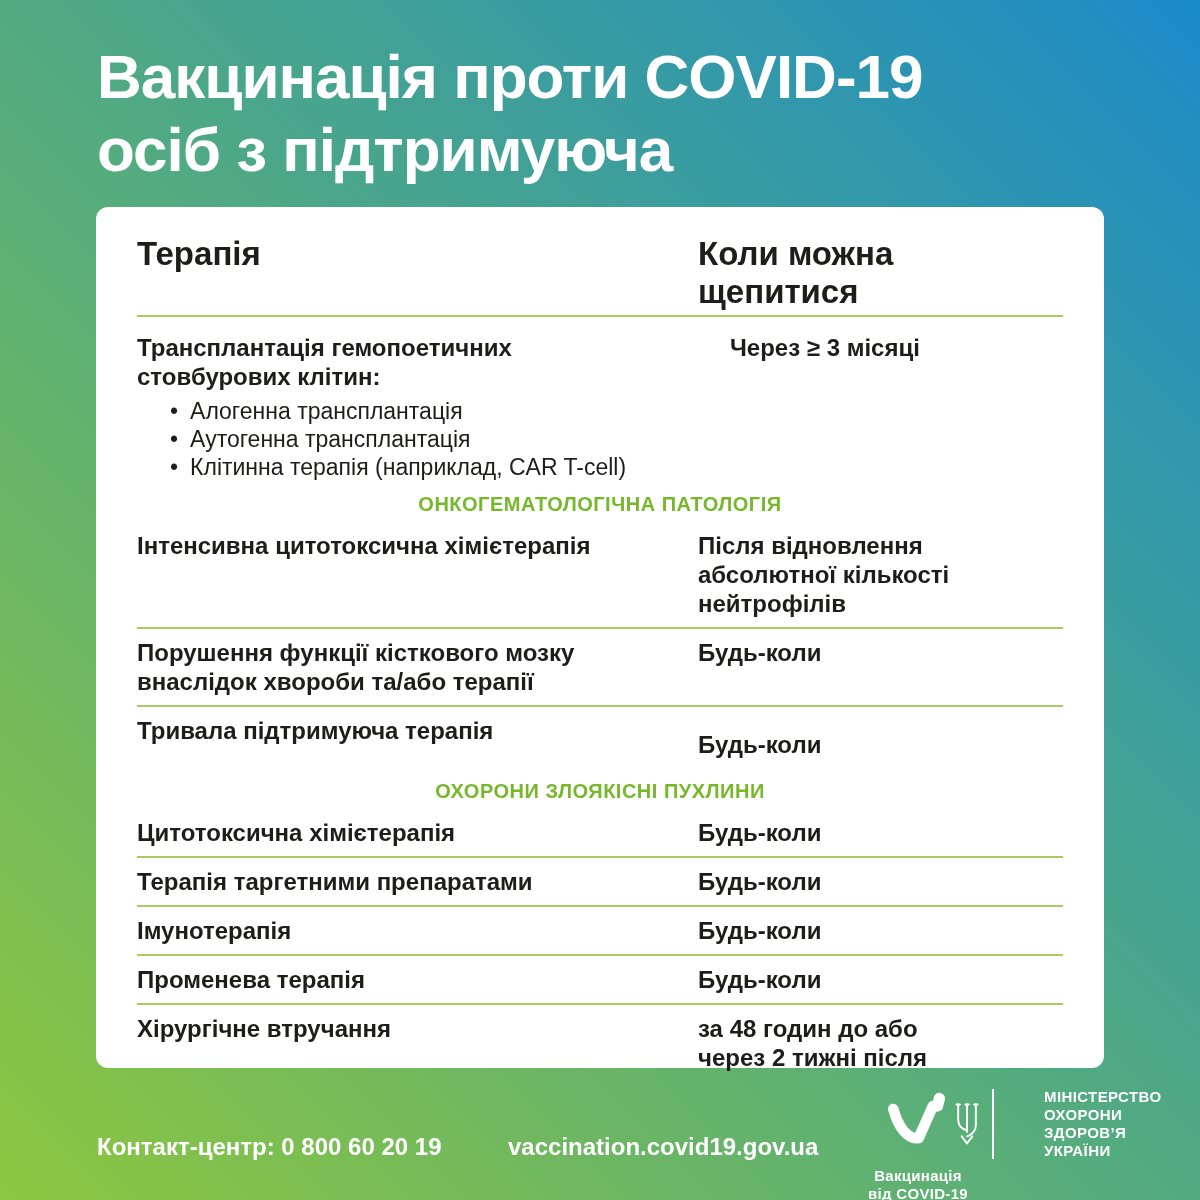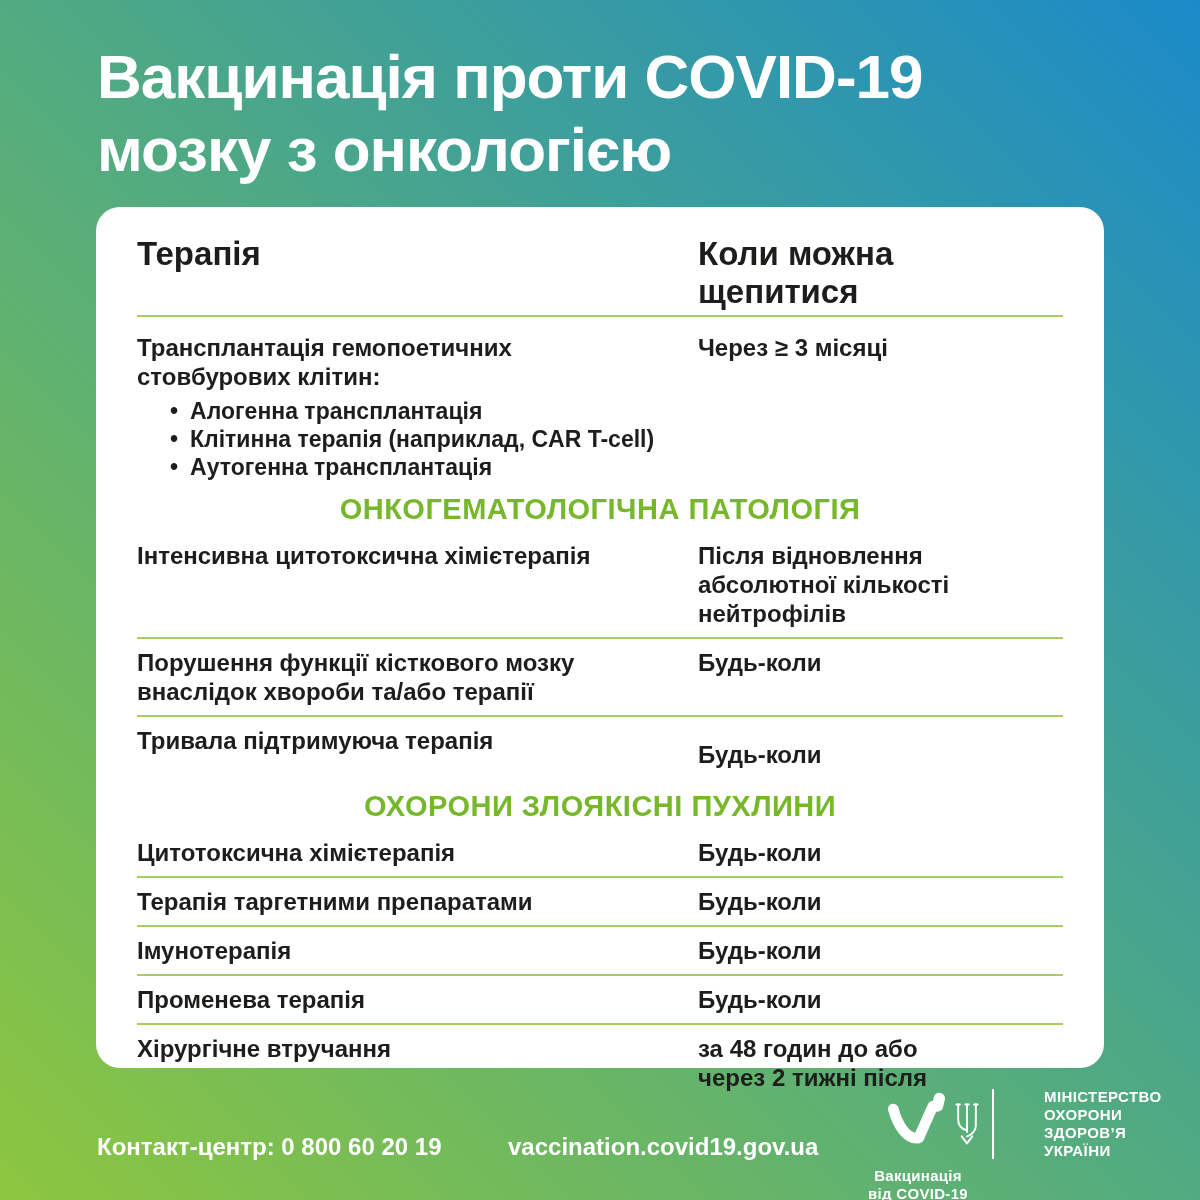--- a/index.html
+++ b/index.html
@@ -8,77 +8,77 @@
     background: linear-gradient(to top right, #8dc63f 0%, #4fa984 52%, #1b8ac9 100%);
     font-family: "Liberation Sans", sans-serif;
     color:#1d1d1b;
   }
   .title {
     position:absolute; left:97px; top:40px; width:1050px;
     color:#ffffff; font-weight:bold; font-size:62px; line-height:73px; letter-spacing:-1px;
   }
   .card {
     position:absolute; left:96px; top:207px; width:1008px; height:861px;
-    background:#ffffff; border-radius:24px; box-sizing:border-box;
+    background:#ffffff; border-radius:12px; box-sizing:border-box;
     padding:28px 41px 0 41px;
   }
   .row { display:flex; }
   .col-l { width:561px; padding-right:36px; box-sizing:border-box; }
   .col-r { width:330px; }
   .cell { font-size:24px; font-weight:bold; line-height:29px; }
   .thead { min-height:80px; align-items:flex-start; }
   .th { font-size:33px; font-weight:bold; line-height:38px; }
   .th-when { max-width:255px; display:block; }
   .divider { height:2px; background:#a5cd64; }
-  .r-transplant { margin-top:16px; }
+  .r-transplant { margin-top:16px;gap:32px; }
   .bullets { margin:6px 0 0 0; padding:0 0 0 33px; list-style:none;
-             font-size:23px; font-weight:700; line-height:28px; }
+             font-size:23px; font-weight:400; line-height:28px; }
   .bullets li::before { content:"•"; margin-right:12px; }
   .section-title { margin:12px 0 6px 0; text-align:center; color:#76b82a;
-                   font-size:29px; font-weight:bold; letter-spacing:0.5px; }
+                   font-size:20px; font-weight:bold; letter-spacing:0.5px; }
   .data-row { padding:9px 0; }
   .offset-when .col-r { padding-top:14px; }
   .when-narrow { max-width:252px; display:block; }
   .footer-text { position:absolute; color:#ffffff; font-weight:bold; font-size:24px; top:1133px; }
   .contact { left:97px; }
   .website { left:508px; }
   .vlogo { position:absolute; left:862px; top:1092px; width:112px; text-align:center; color:#ffffff; }
   .vlogo-caption { font-size:15px; font-weight:bold; line-height:18px; margin-top:13px; letter-spacing:0.3px; }
   .ministry { position:absolute; left:952px; top:1088px; display:flex; align-items:center; color:#ffffff; }
   .ministry .sep { width:2px; height:70px; background:#ffffff; margin:0 11px 0 10px; }
   .ministry-caption { font-size:15px; font-weight:bold; line-height:18px; letter-spacing:0.4px;margin-left:39px; }
 </style>
 </head>
 <body>
 
 <div class="poster">
 
   <div class="title">
     <div>Вакцинація проти COVID-19</div>
-    <div>мозку з онкологією</div>
+    <div>осіб з підтримуюча</div>
   </div>
 
   <div class="card">
 
     <div class="row thead">
       <div class="col-l th">Терапія</div>
       <div class="col-r th">
         <span class="th-when">Коли можна щепитися</span>
       </div>
     </div>
     <div class="divider"></div>
 
     <div class="row r-transplant">
       <div class="col-l cell">Трансплантація гемопоетичних стовбурових клітин:</div>
       <div class="col-r cell">Через ≥ 3 місяці</div>
     </div>
     <ul class="bullets">
       <li>Алогенна трансплантація</li>
+      <li>Аутогенна трансплантація</li>
       <li>Клітинна терапія (наприклад, CAR T-cell)</li>
-      <li>Аутогенна трансплантація</li>
     </ul>
 
     <div class="section-title">ОНКОГЕМАТОЛОГІЧНА ПАТОЛОГІЯ</div>
 
     <div class="row data-row">
       <div class="col-l cell">Інтенсивна цитотоксична хімієтерапія</div>
       <div class="col-r cell">
         <span class="when-narrow" style="max-width:360px">Після відновлення абсолютної кількості нейтрофілів</span>
       </div>
     </div>

